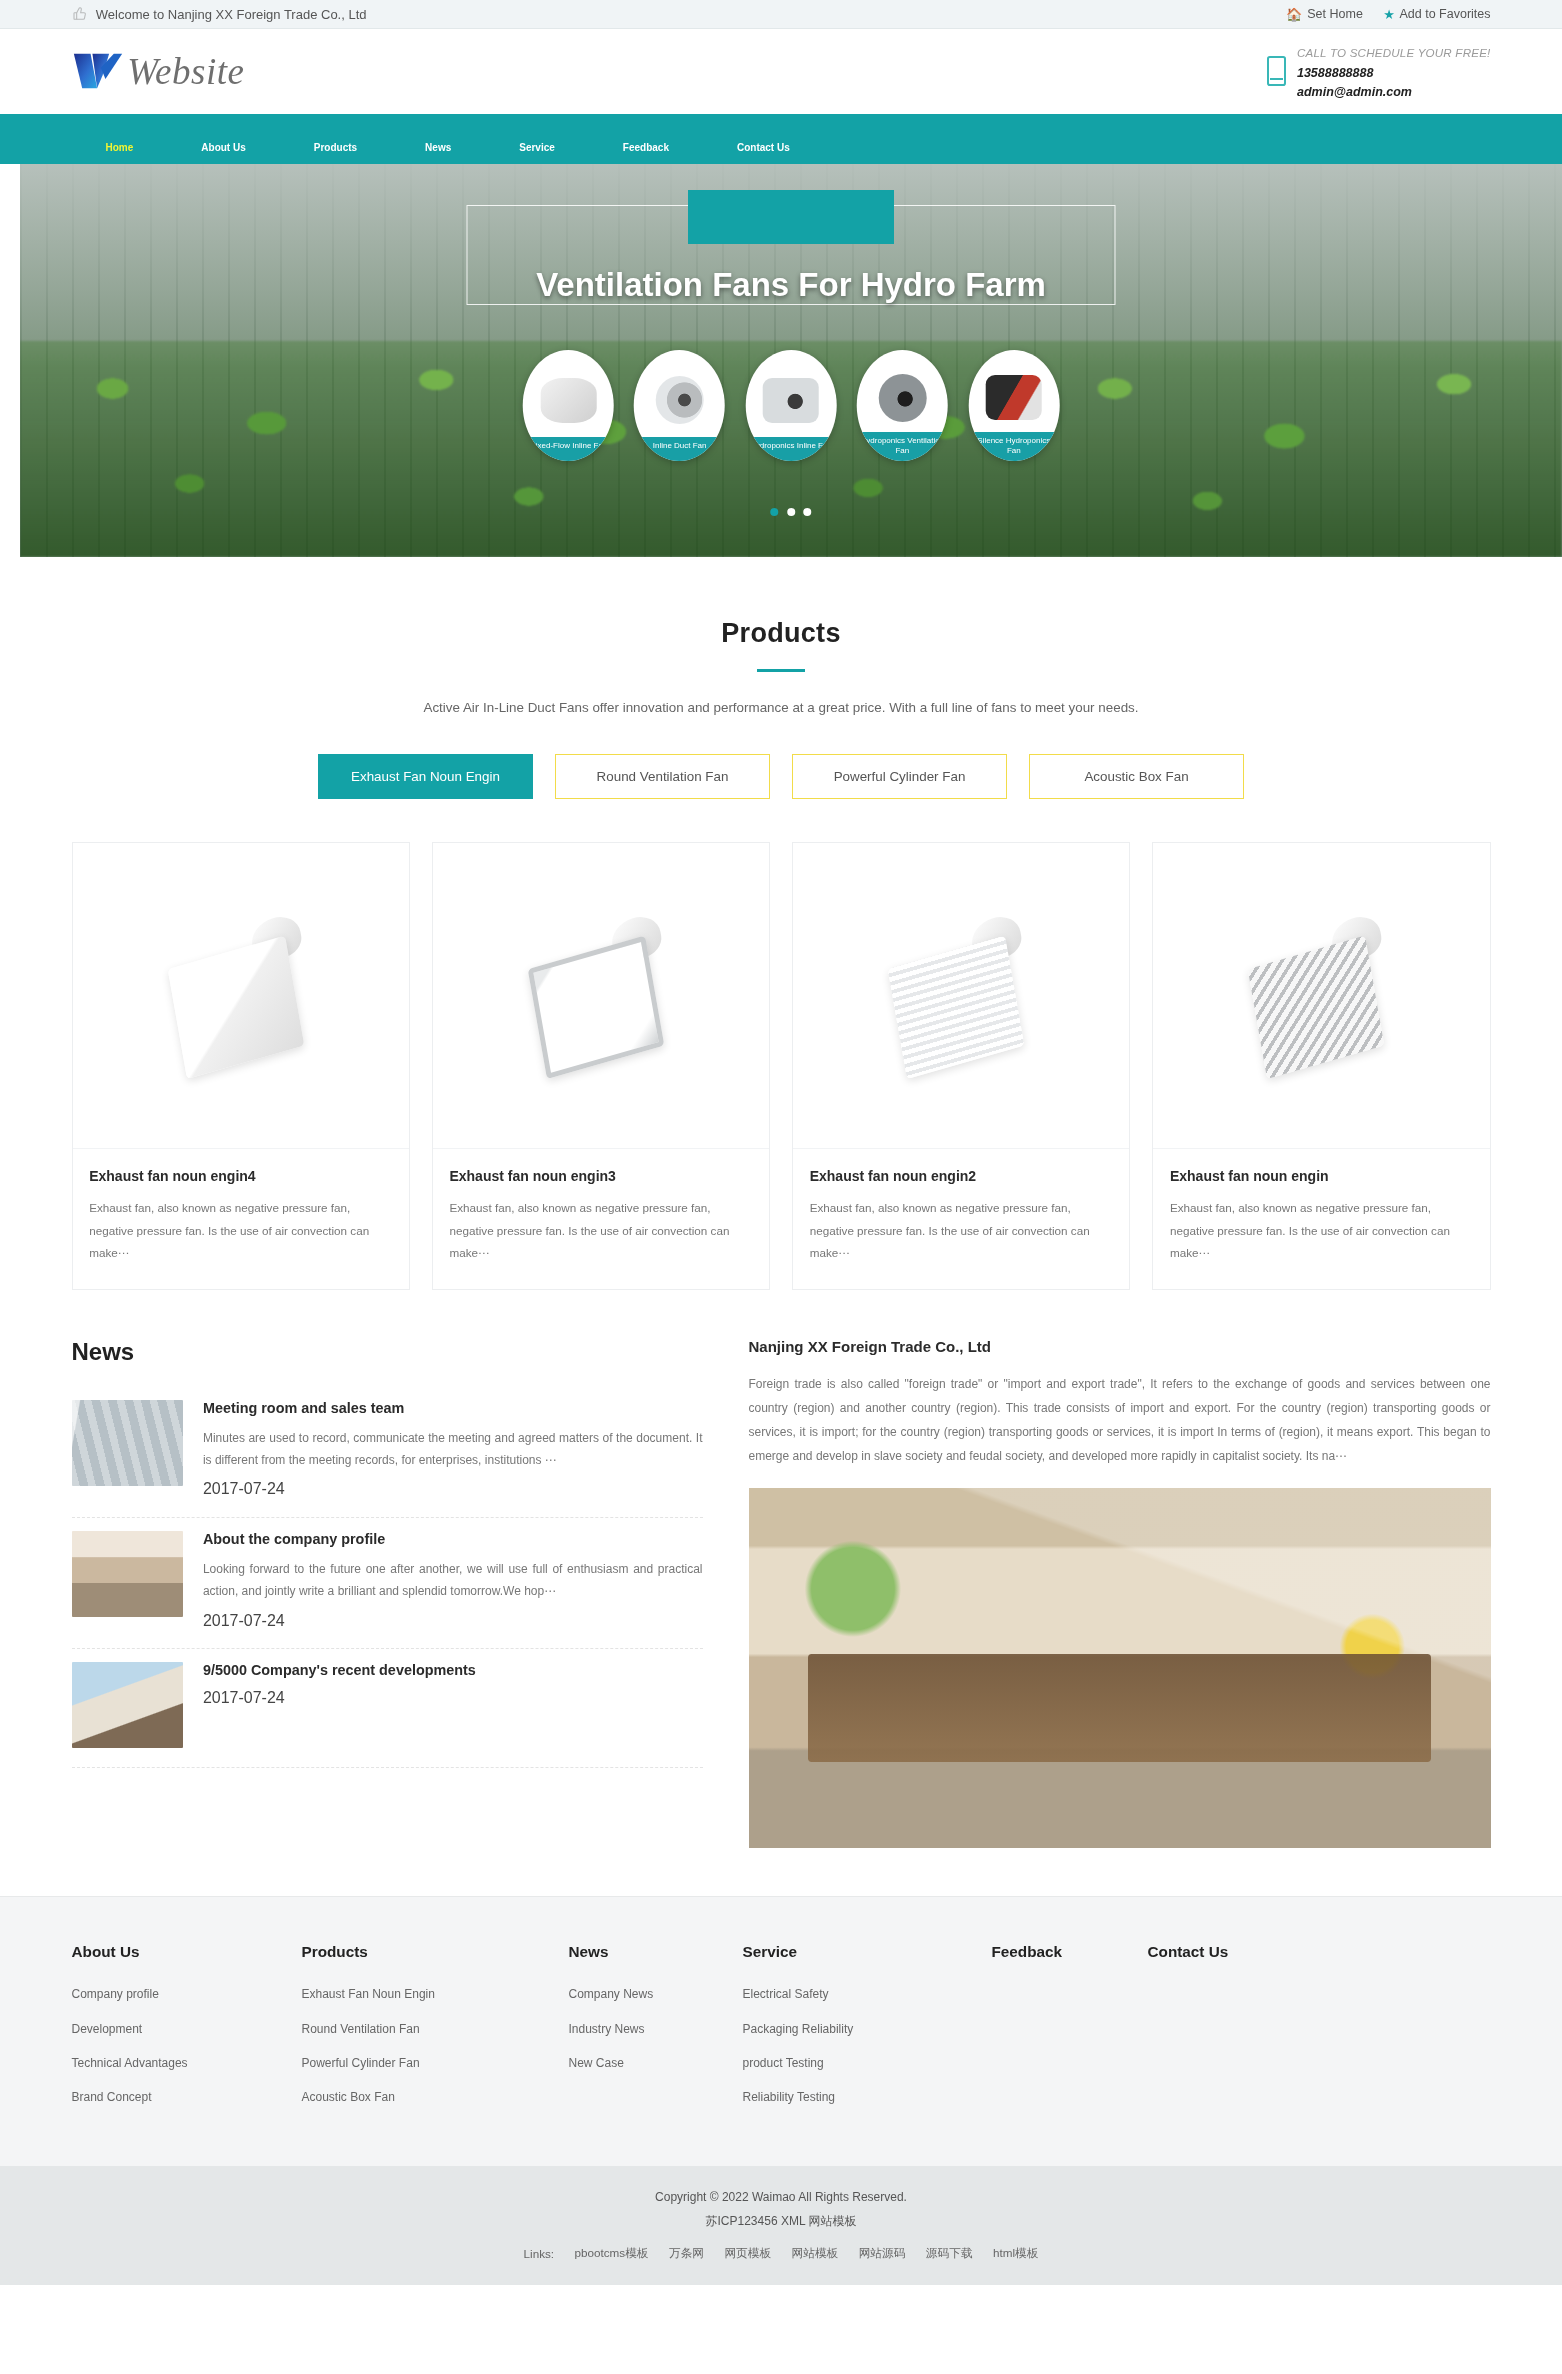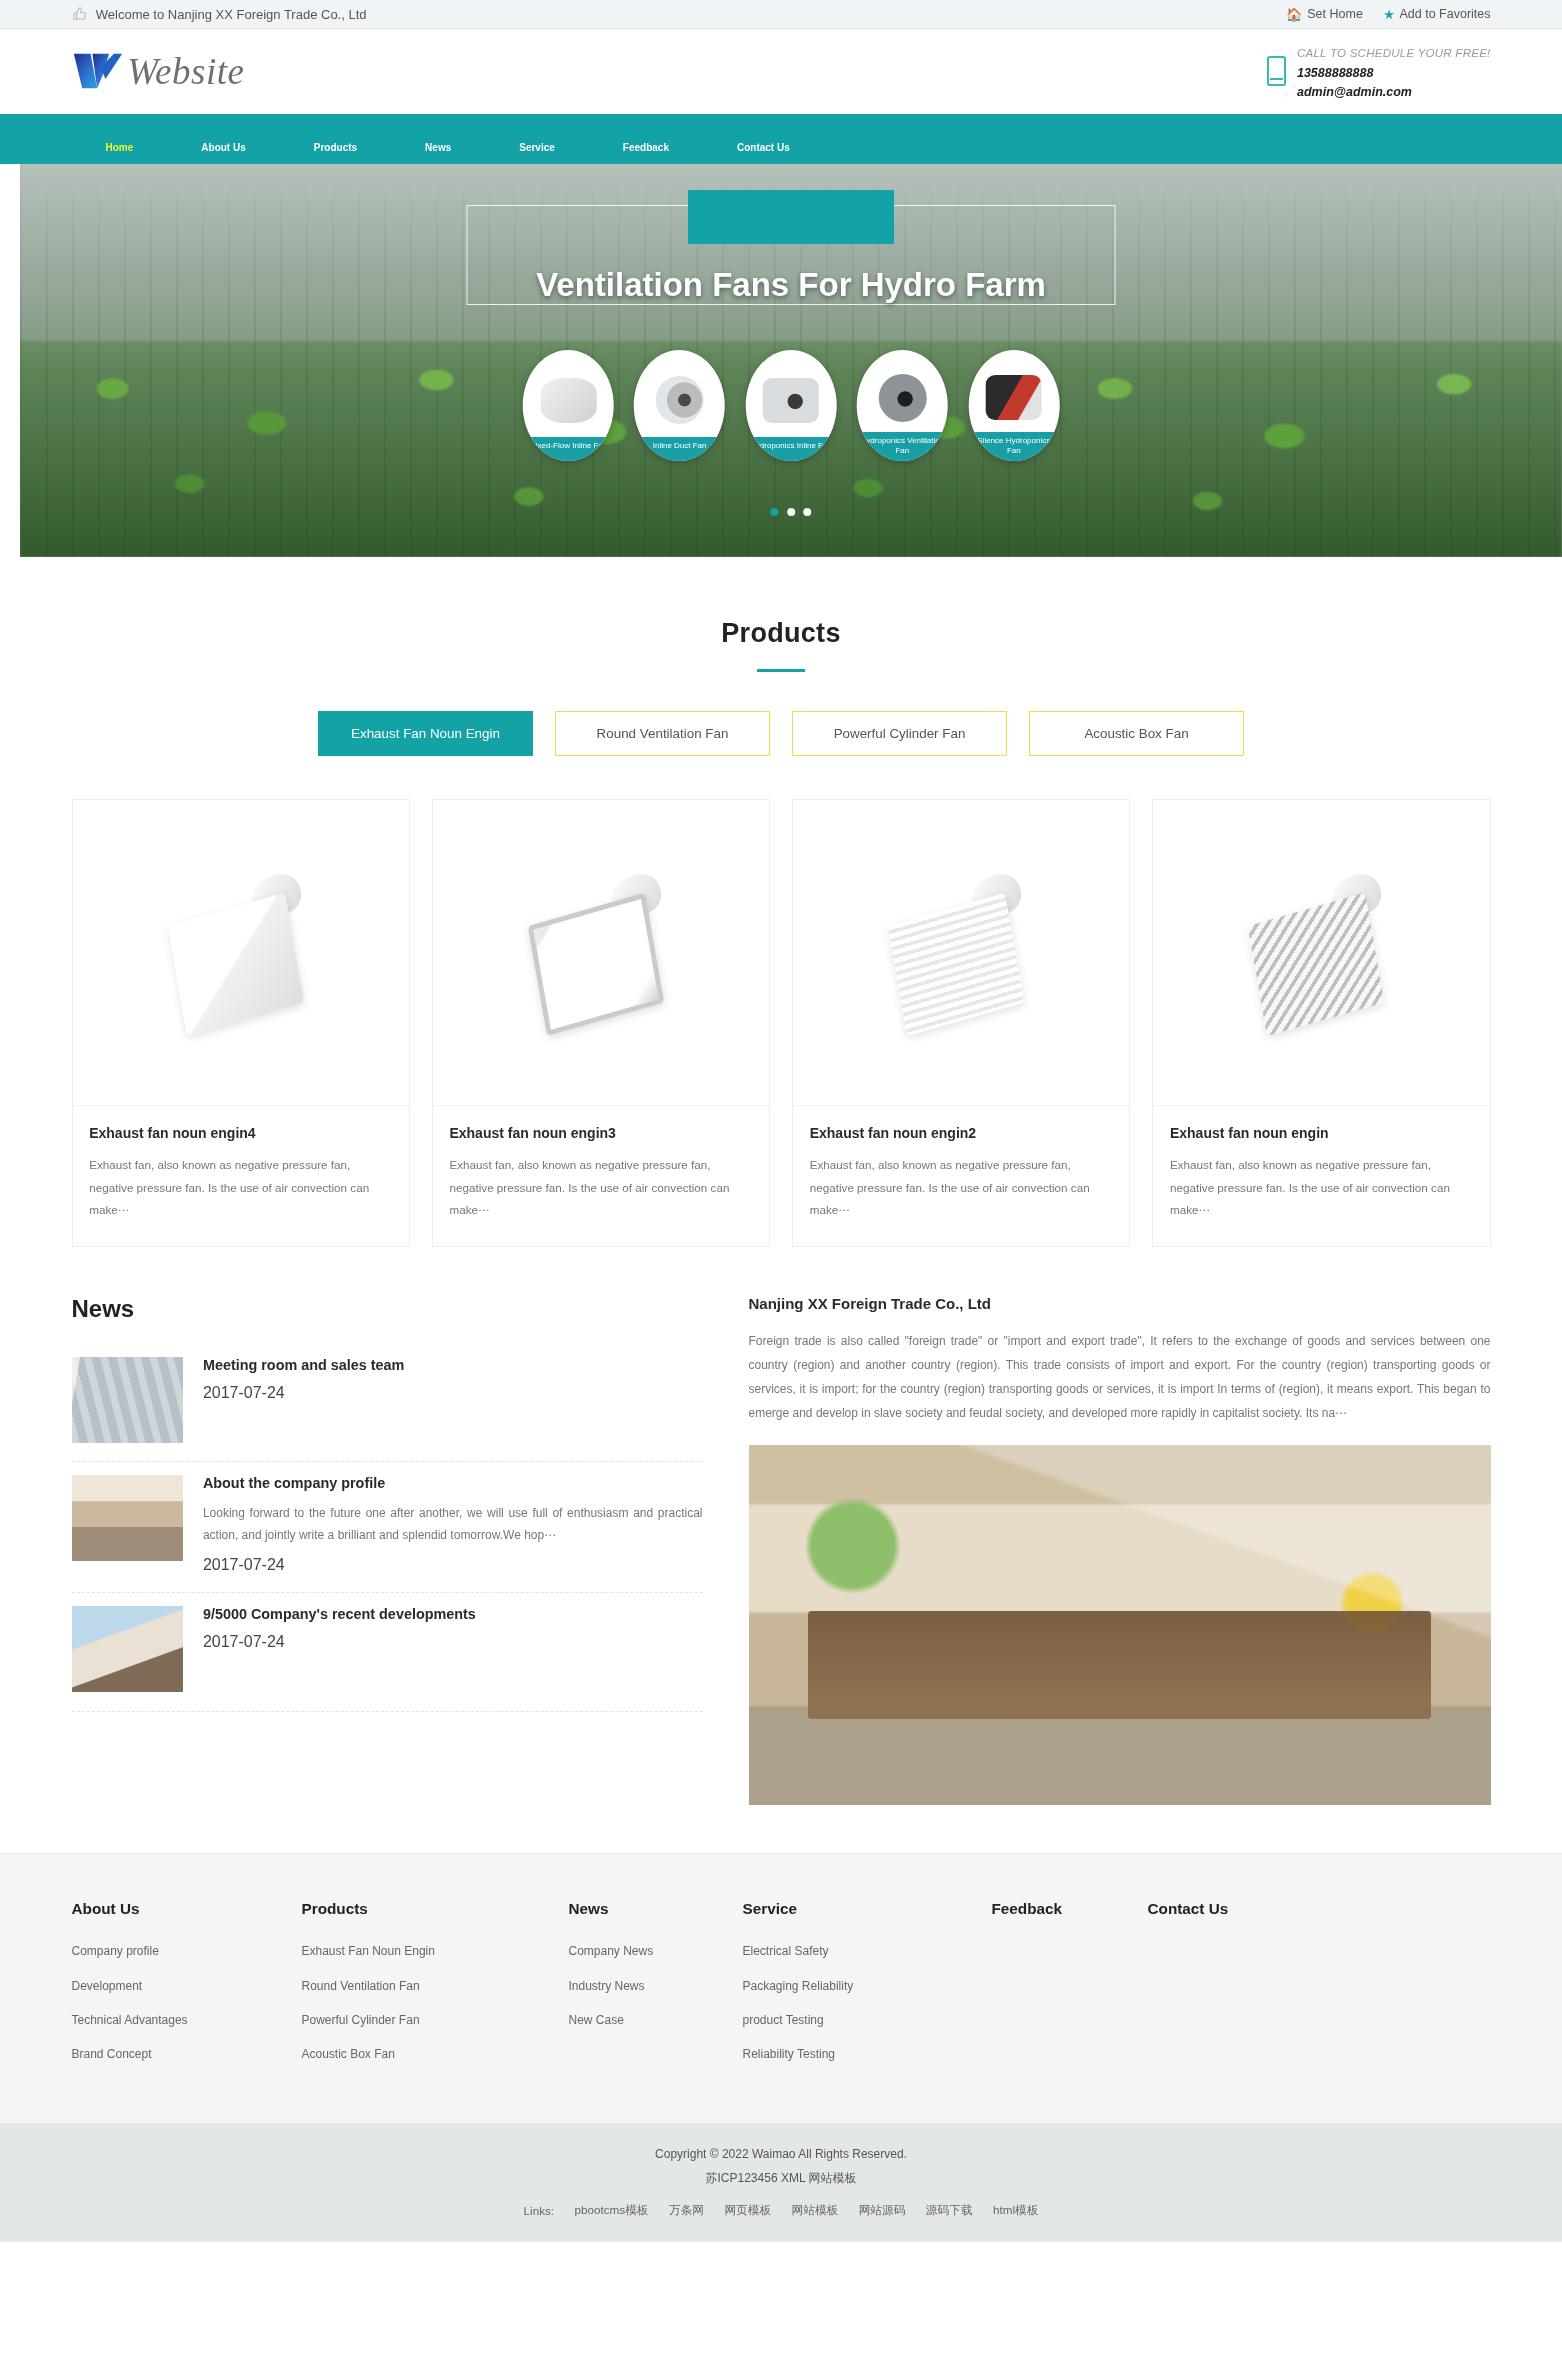--- a/index.html
+++ b/index.html
@@ -539,20 +539,21 @@
       <span class="dot"></span>
       <span class="dot"></span>
     </div>
   </div>
 </div>
 
 <div class="products">
   <div class="wrap">
     <div class="sec-title">Products</div>
     <div class="sec-rule"></div>
+    <div class="sec-desc">Active Air In-Line Duct Fans offer innovation and performance at a great price. With a full line of fans to meet your needs.</div>
 
     <div class="tabs">
       <div class="tab active">Exhaust Fan Noun Engin</div>
       <div class="tab">Round Ventilation Fan</div>
       <div class="tab">Powerful Cylinder Fan</div>
       <div class="tab">Acoustic Box Fan</div>
     </div>
 
     <div class="prod-grid">
       <div class="prod-card">
@@ -606,20 +607,21 @@
     </div>
 
     <div class="mid">
       <div class="news-col">
         <div class="block-title">News</div>
 
         <div class="news-item">
           <div class="news-thumb nt1"></div>
           <div class="news-body">
             <div class="news-title">Meeting room and sales team</div>
+            <div class="news-text">Minutes are used to record, communicate the meeting and agreed matters of the document. It is different from the meeting records, for enterprises, institutions ⋯</div>
             <div class="news-date">2017-07-24</div>
           </div>
         </div>
 
         <div class="news-item">
           <div class="news-thumb nt2"></div>
           <div class="news-body">
             <div class="news-title">About the company profile</div>
             <div class="news-text">Looking forward to the future one after another, we will use full of enthusiasm and practical action, and jointly write a brilliant and splendid tomorrow.We hop⋯</div>
             <div class="news-date">2017-07-24</div>

